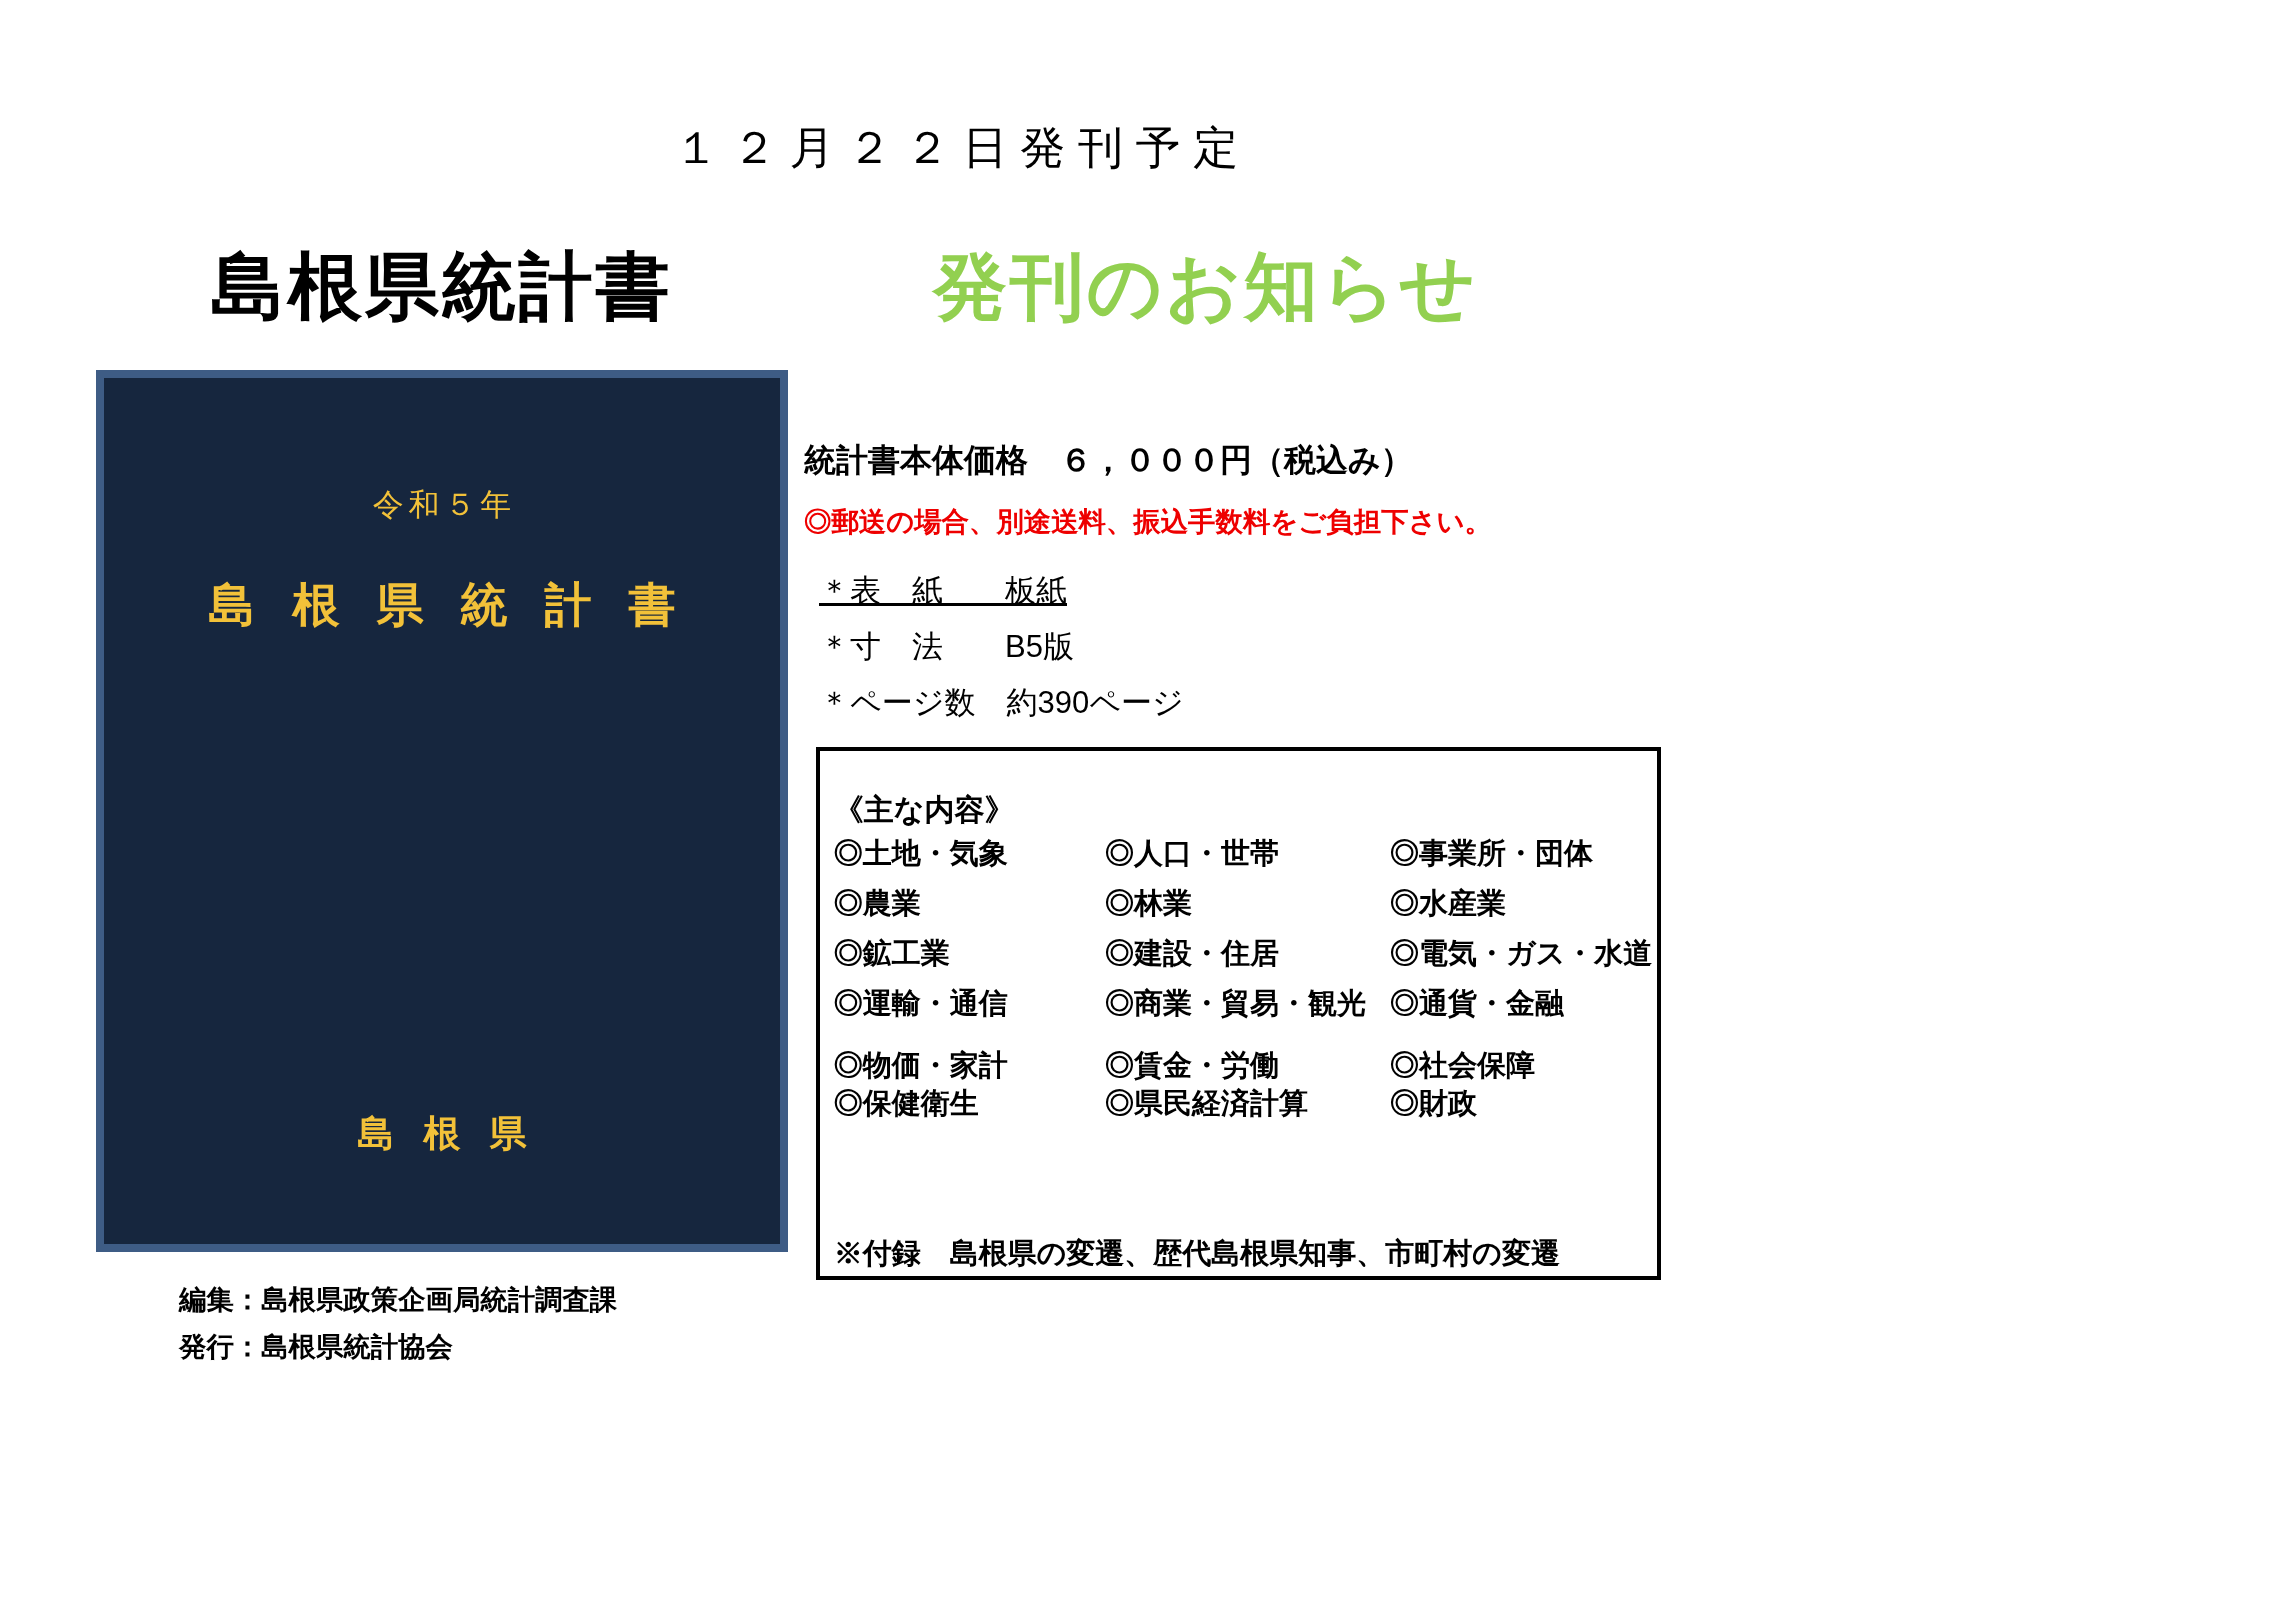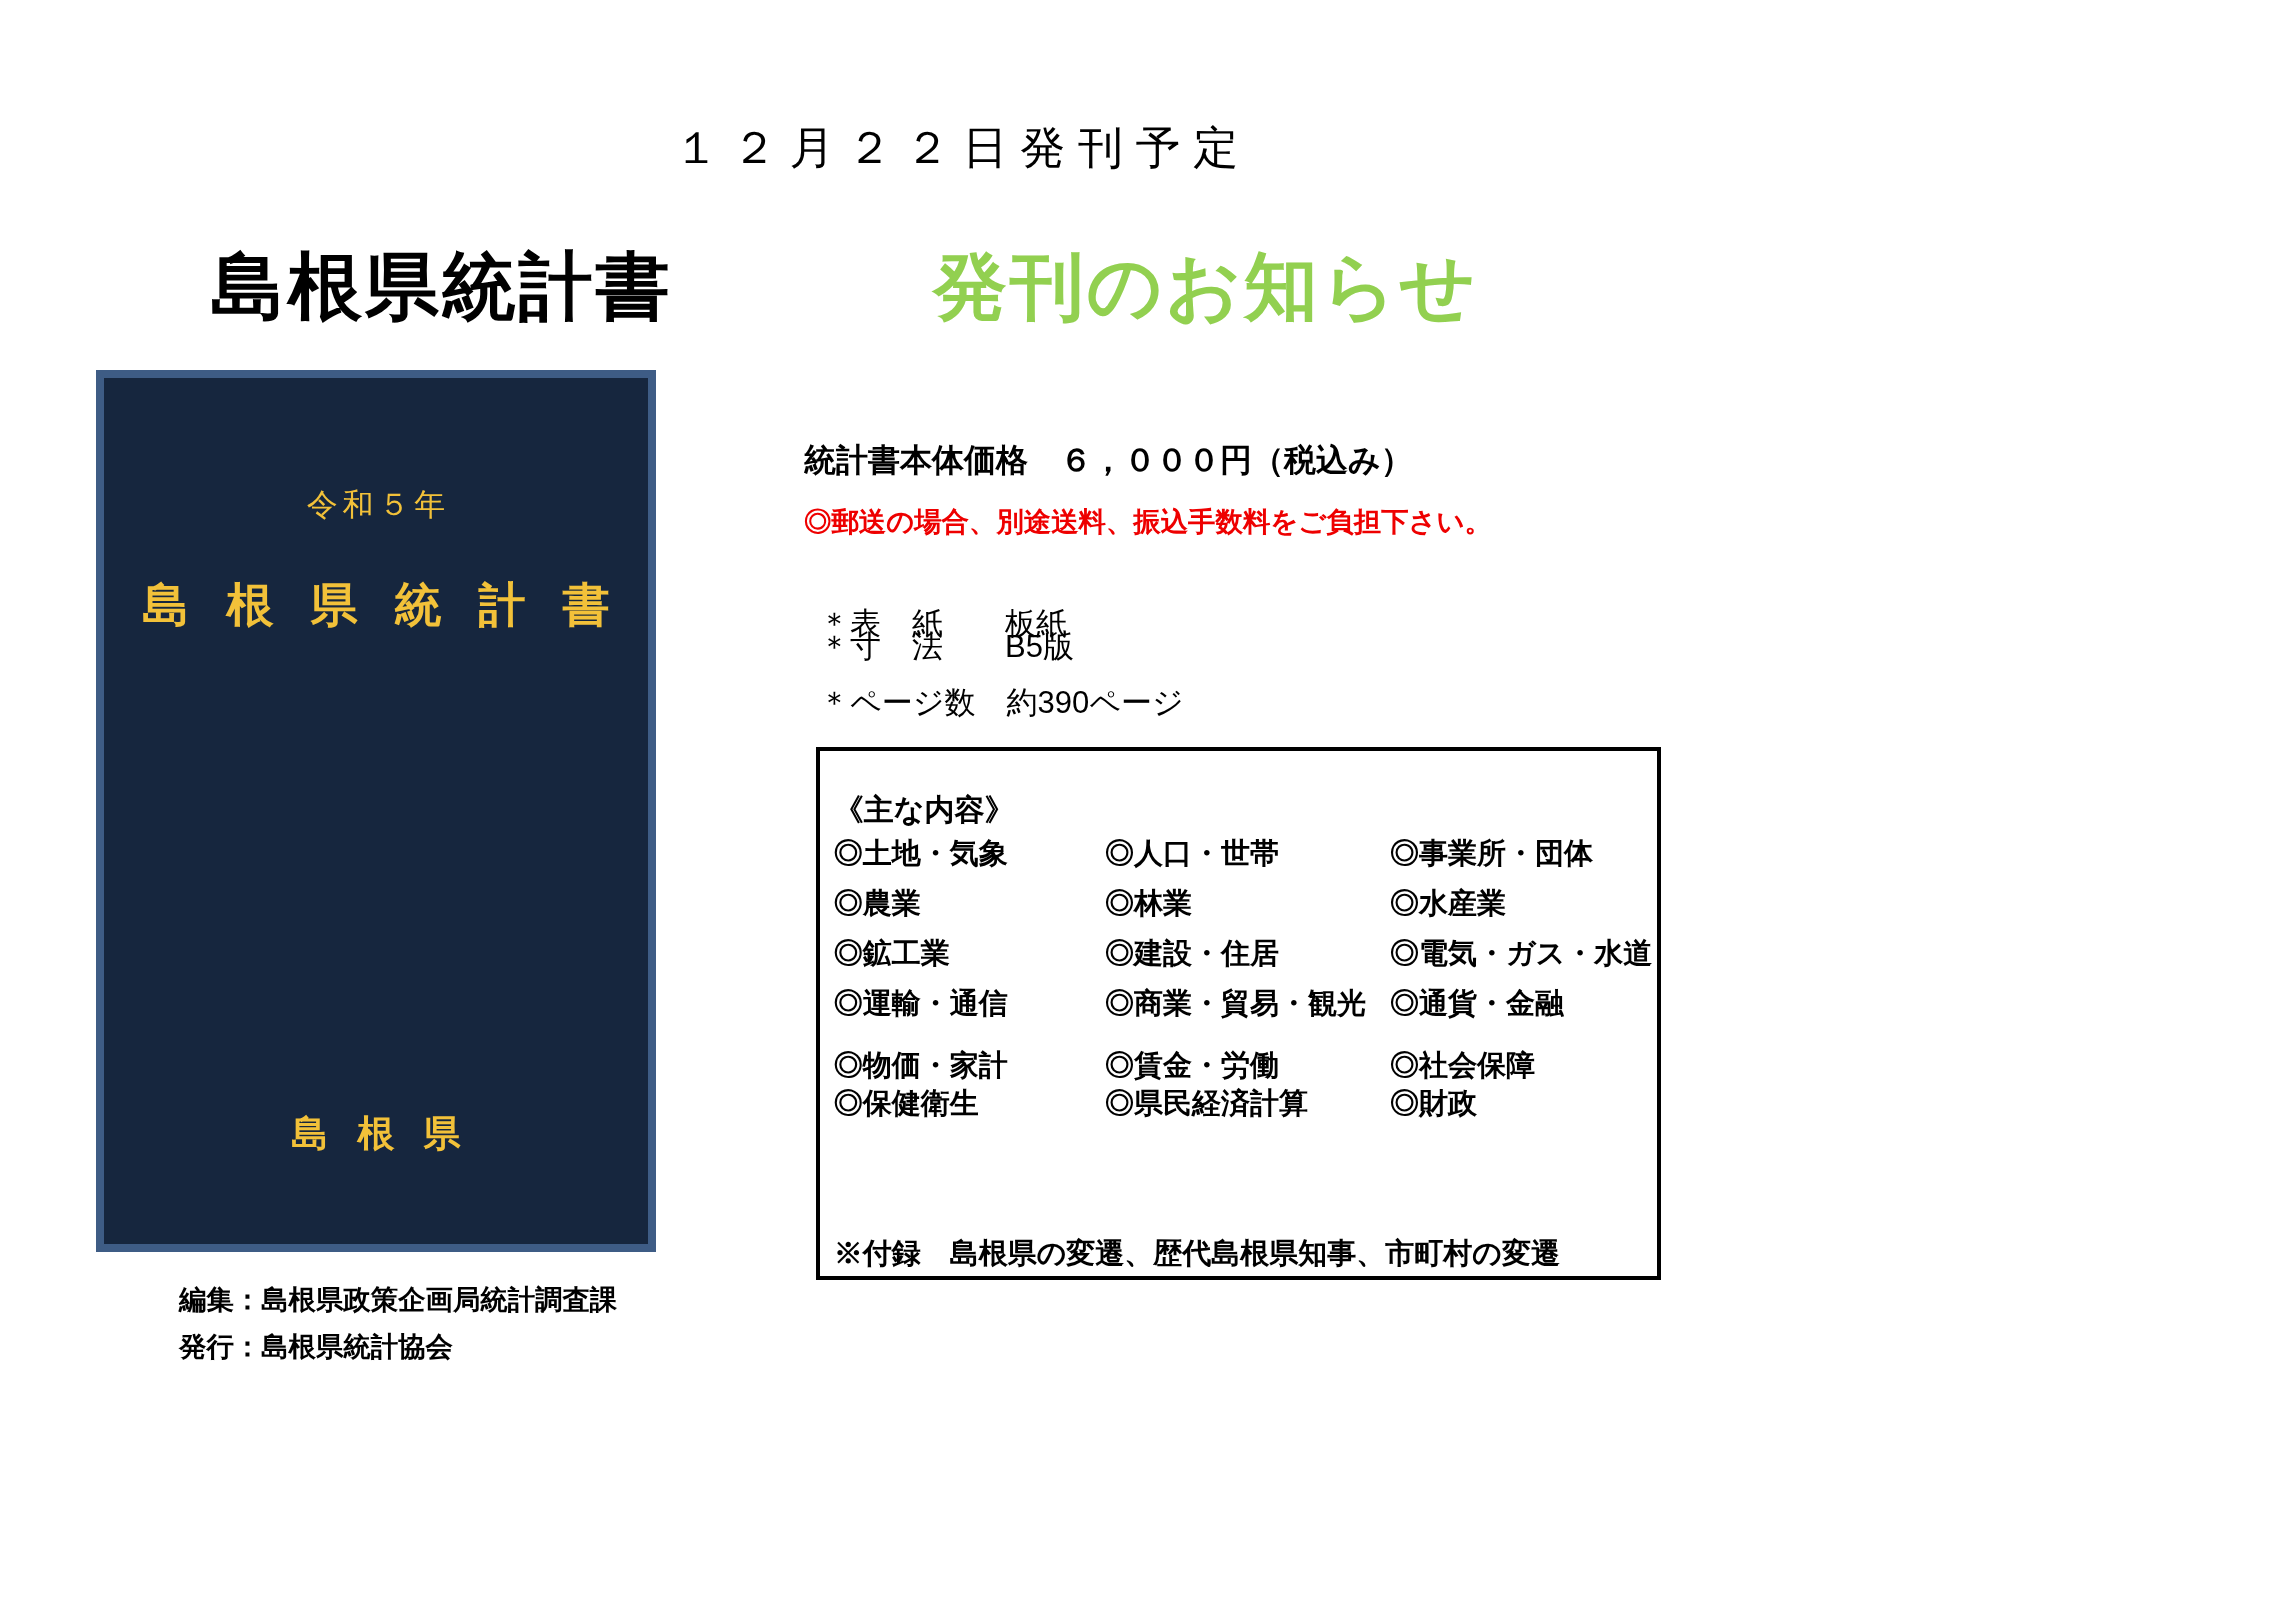--- a/index.html
+++ b/index.html
@@ -44,21 +44,21 @@
     font-weight: bold;
     letter-spacing: 2.9px;
     color: #92D050;
     white-space: nowrap;
   }
 
   
   .book-cover {
     left: 96px;
     top: 370px;
-    width: 560px;
+    width: 692px;
     height: 882px;
     background: #16263E;
     border: 8.8px solid #3E5C85;
     box-sizing: border-box;
   }
   .cover-year {
     left: 0; right: 0;
     top: 106px;
     text-align: center;
     font-size: 31px;
@@ -106,21 +106,21 @@
     font-size: 27.4px;
     font-weight: bold;
     color: #EE0000;
     white-space: nowrap;
   }
   .spec-line {
     left: 819px;
     font-size: 31px;
     white-space: nowrap;
   }
-  .spec-0 { top: 603px; }
+  .spec-0 { top: 570px; text-decoration: underline; }
   .spec-1 { top: 626px; }
   .spec-2 { top: 682px; }
 
   
   .contents-box {
     left: 816px;
     top: 747px;
     width: 845px;
     height: 533px;
     border: 4.9px solid #000000;

